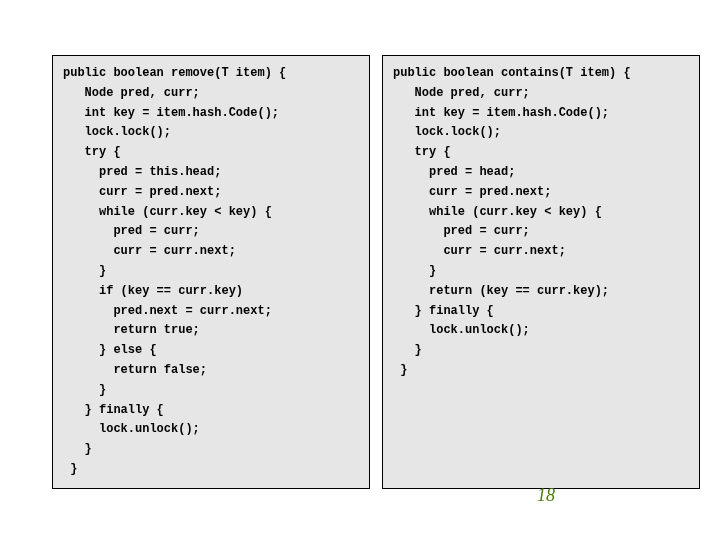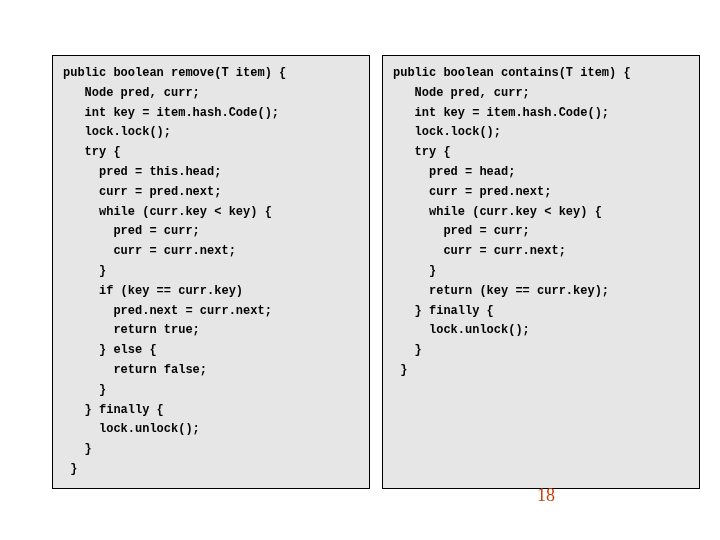--- a/index.html
+++ b/index.html
@@ -38,21 +38,22 @@
     font-weight: bold;
     white-space: pre;
     color: #000;
   }
   .page-num {
     position: absolute;
     bottom: 34px;
     right: 165px;
     font-family: Georgia, "Times New Roman", serif;
     font-size: 18px;
-    color: #c2410c;
+    color: #4d7c0f;
+    font-style: italic;
   }
 </style>
 </head>
 <body>
 
 <div class="slide">
   <div class="columns">
     <div class="code-box">
       <pre>public boolean remove(T item) {
    Node pred, curr;

